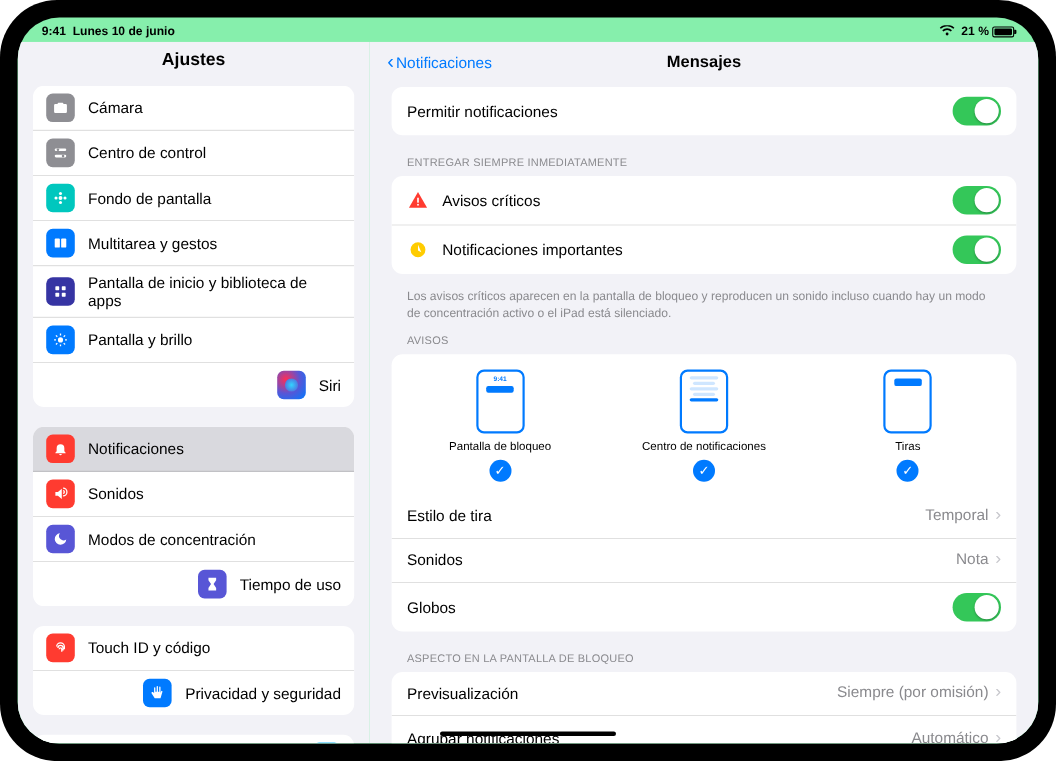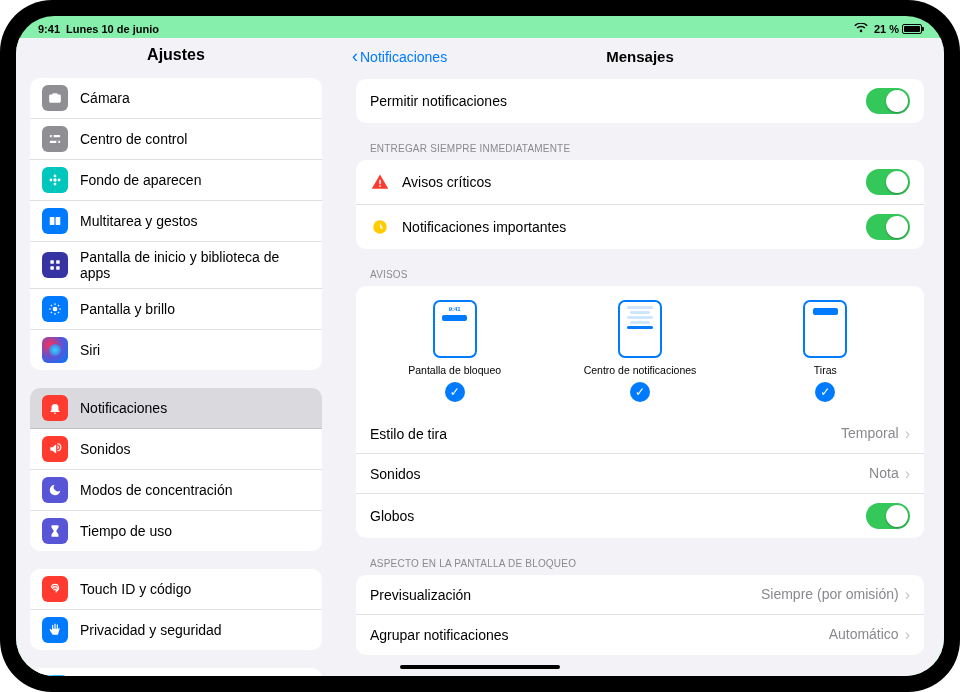--- a/index.html
+++ b/index.html
@@ -36,21 +36,21 @@
   .sidebar-scroll{flex:1;overflow:hidden;padding:0 14px;}
   .side-group{
     background:#fff;border-radius:10px;overflow:hidden;margin-bottom:18px;
   }
   .side-item{
     display:flex;align-items:center;gap:12px;padding:7px 12px;
     border-bottom:0.5px solid rgba(0,0,0,.12);
     font-size:14px;color:#000;
     min-height:36px;
   }
-  .side-item:last-child{border-bottom:none;}
+  .side-item:last-child{border-bottom:none;justify-content:flex-end;}
   .side-item.selected{
     background:#d9d9de;
   }
   .side-icon{
     width:26px;height:26px;border-radius:6px;display:flex;align-items:center;justify-content:center;
     color:#fff;font-size:13px;flex-shrink:0;
   }
   
   .main{flex:1;display:flex;flex-direction:column;background:#f2f2f7;overflow:hidden;}
   .main-header{
@@ -173,21 +173,21 @@
             <div class="side-item">
               <div class="side-icon" style="background:#00c7be">
                   <svg width="14" height="14" viewBox="0 0 24 24" fill="#fff">
                     <circle cx="12" cy="12" r="3"></circle>
                     <circle cx="12" cy="5" r="2.4"></circle>
                     <circle cx="12" cy="19" r="2.4"></circle>
                     <circle cx="5" cy="12" r="2.4"></circle>
                     <circle cx="19" cy="12" r="2.4"></circle>
                   </svg>
                 </div>
-              <span>Fondo de aparecen</span>
+              <span>Fondo de pantalla</span>
             </div>
             <div class="side-item">
               <div class="side-icon" style="background:#007aff">
                   <svg width="14" height="14" viewBox="0 0 24 24" fill="#fff">
                     <rect x="3" y="5" width="8" height="14" rx="1.5"></rect>
                     <rect x="13" y="5" width="8" height="14" rx="1.5"></rect>
                   </svg>
                 </div>
               <span>Multitarea y gestos</span>
             </div>
@@ -331,20 +331,21 @@
                     <svg width="18" height="18" viewBox="0 0 24 24">
                       <circle cx="12" cy="12" r="9" fill="#ffcc00"></circle>
                       <path fill="#fff" d="M12 6v7l4 2"></path>
                     </svg>
                   </span>
                 <span>Notificaciones importantes</span>
               </div>
               <div class="toggle"></div>
             </div>
           </div>
+          <div class="section-footer">Los avisos críticos aparecen en la pantalla de bloqueo y reproducen un sonido incluso cuando hay un modo de concentración activo o el iPad está silenciado.</div>
 
           <div class="section-header">AVISOS</div>
           <div class="section">
             <div class="alerts-row">
               <div class="alert-opt">
                 <div class="device-prev lock">
                   <div class="tclock">9:41</div>
                   <div class="noti"></div>
                 </div>
                 <span>Pantalla de bloqueo</span>

